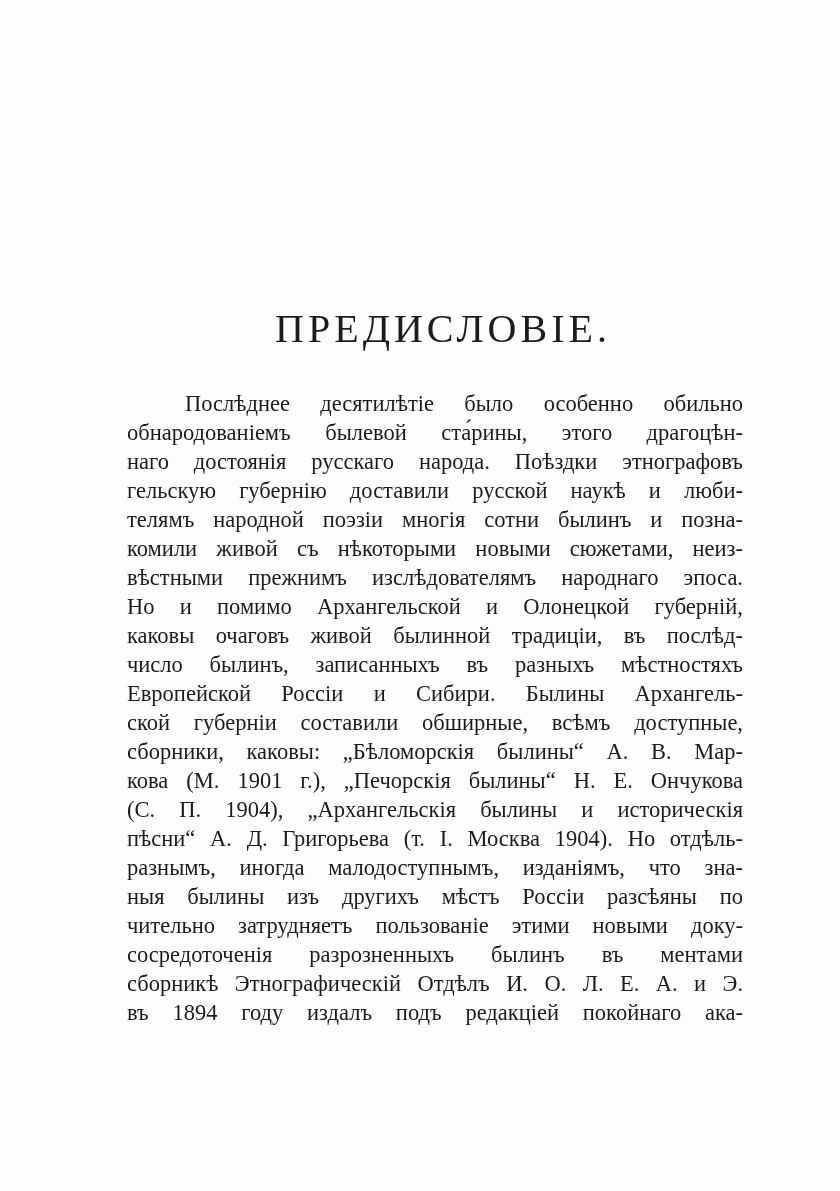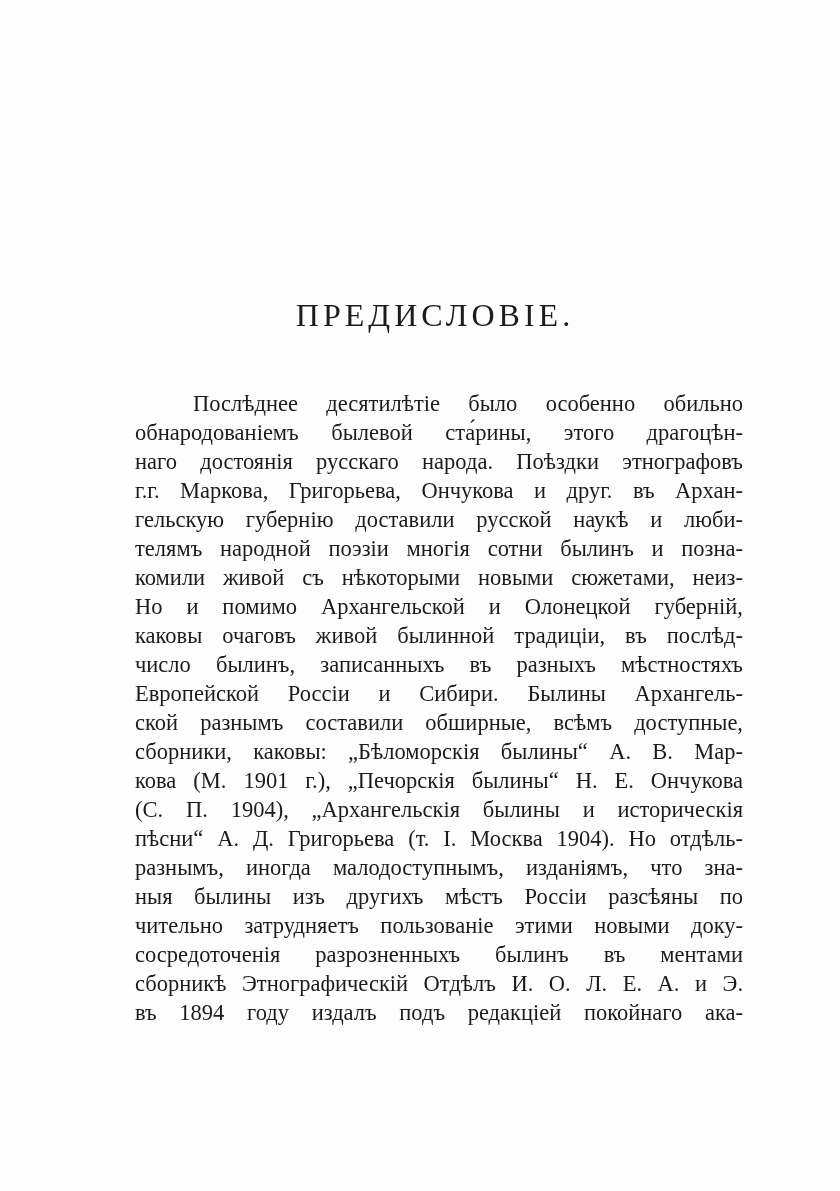--- a/index.html
+++ b/index.html
@@ -20,67 +20,66 @@
     top: 76px;
     width: 705px;
     height: 1115px;
     background: #fdfdfd;
   }
   .title {
     position: absolute;
     left: 127px;
     top: 297px;
     width: 616px;
-    margin: 0;
+    margin: 8px;
     text-align: center;
-    font-size: 32px;
+    font-size: 40px;
     font-weight: normal;
     letter-spacing: 4px;
     color: #1c1c1c;
   }
   .body-text {
     position: absolute;
     left: 127px;
     top: 389px;
     width: 616px;
     color: #1b1b1b;
     font-size: 22.5px;
     line-height: 29px;
   }
   .line {
     height: 29px;
     text-align: justify;
     text-align-last: justify;
     white-space: normal;
     overflow: hidden;
-    margin-left: 8px;
   }
   .line.first {
     padding-left: 58px;
   }
 </style>
 </head>
 <body>
 
 <div class="page">
   <div class="scan-area"></div>
   <h1 class="title">ПРЕДИСЛОВІЕ.</h1>
   <div class="body-text">
       <div class="line first">Послѣднее десятилѣтіе было особенно обильно</div>
       <div class="line">обнародованіемъ былевой ста́рины, этого драгоцѣн-</div>
       <div class="line">наго достоянія русскаго народа. Поѣздки этнографовъ</div>
-      <div class="line">г.г. Маркова, Григорьева, Ончукова и друг. въ Архан-</div>
       <div class="line">гельскую губернію доставили русской наукѣ и люби-</div>
       <div class="line">телямъ народной поэзіи многія сотни былинъ и позна-</div>
       <div class="line">комили живой съ нѣкоторыми новыми сюжетами, неиз-</div>
+      <div class="line">вѣстными прежнимъ изслѣдователямъ народнаго эпоса.</div>
       <div class="line">Но и помимо Архангельской и Олонецкой губерній,</div>
       <div class="line">каковы очаговъ живой былинной традиціи, въ послѣд-</div>
       <div class="line">число былинъ, записанныхъ въ разныхъ мѣстностяхъ</div>
       <div class="line">Европейской Россіи и Сибири. Былины Архангель-</div>
-      <div class="line">ской разнымъ составили обширные, всѣмъ доступные,</div>
+      <div class="line">ской губерніи составили обширные, всѣмъ доступные,</div>
       <div class="line">сборники, каковы: „Бѣломорскія былины“ А. В. Мар-</div>
       <div class="line">кова (М. 1901 г.), „Печорскія былины“ Н. Е. Ончукова</div>
       <div class="line">(С. П. 1904), „Архангельскія былины и историческія</div>
       <div class="line">пѣсни“ А. Д. Григорьева (т. I. Москва 1904). Но отдѣль-</div>
       <div class="line">разнымъ, иногда малодоступнымъ, изданіямъ, что зна-</div>
       <div class="line">ныя былины изъ другихъ мѣстъ Россіи разсѣяны по</div>
       <div class="line">чительно затрудняетъ пользованіе этими новыми доку-</div>
       <div class="line">сосредоточенія разрозненныхъ былинъ въ ментами</div>
       <div class="line">сборникѣ Этнографическій Отдѣлъ И. О. Л. Е. А. и Э.</div>
       <div class="line">въ 1894 году издалъ подъ редакціей покойнаго ака-</div>

